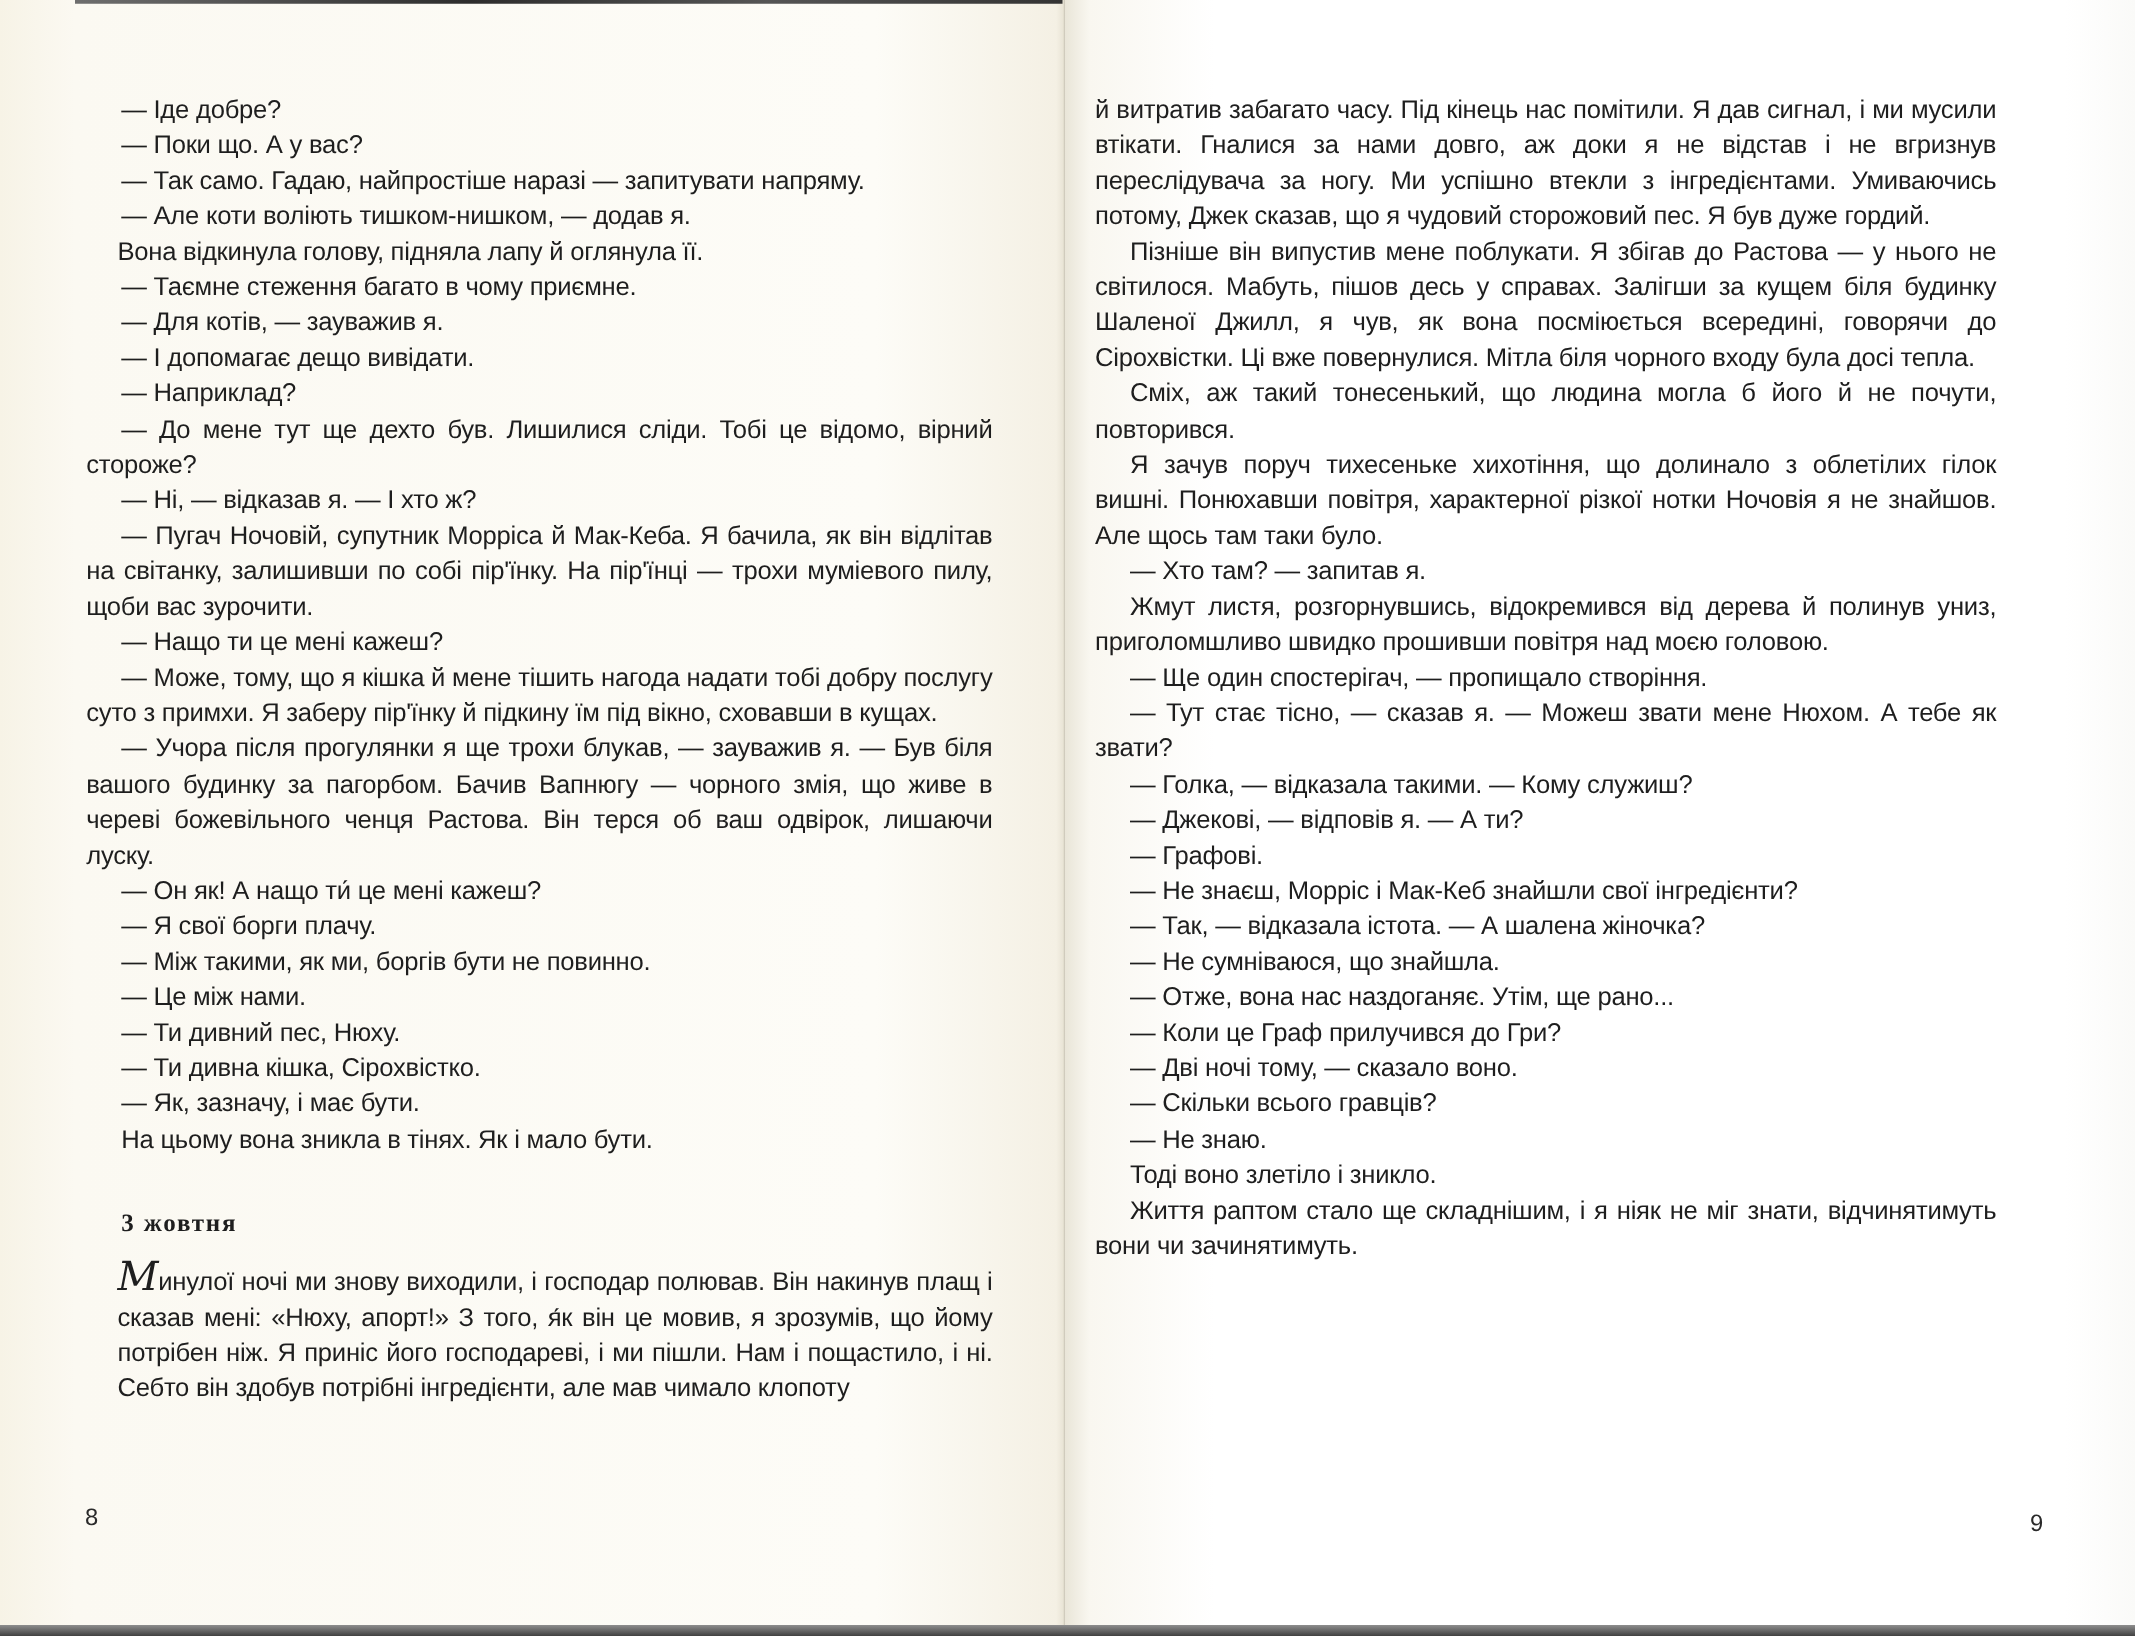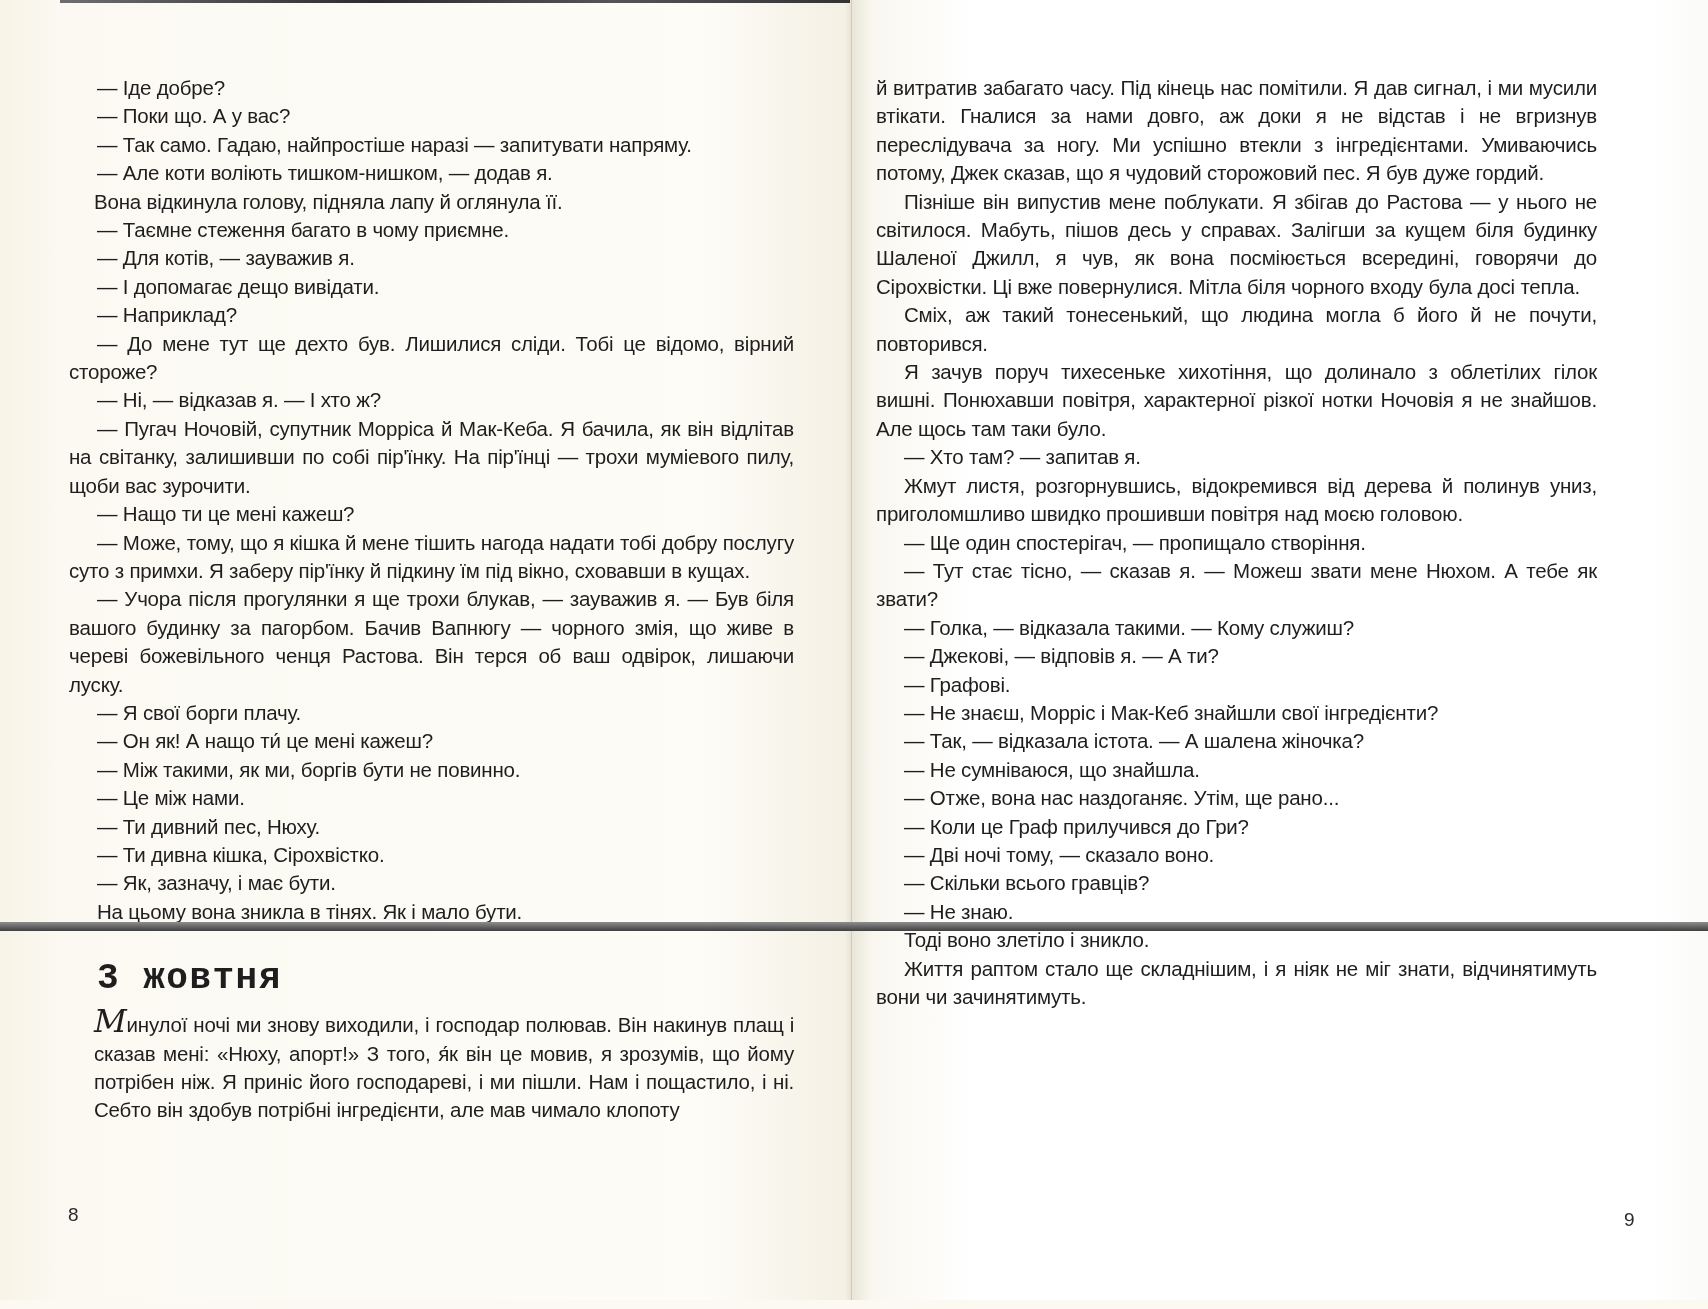--- a/index.html
+++ b/index.html
@@ -12,21 +12,21 @@
       position: relative;
       overflow: hidden;
       background: #fbf9f2;
       font-family: "Liberation Sans", sans-serif;
       color: #1e1e1e;
     }
     .spread {
       position: absolute;
       left: 0; top: 0;
       width: 1708px;
-      height: 931px;
+      height: 1309px;
       border-radius: 21px;
     }
     .page {
       position: absolute;
       top: 0;
       height: 1300px;
     }
     .page-left {
       left: 0;
       width: 852px;
@@ -85,23 +85,23 @@
       text-indent: 28px;
     }
     .noindent {
       text-indent: 0;
     }
     .line {
       white-space: nowrap;
       text-align: left !important;
     }
     .chapter-heading {
-      font-family: Liberation Mono, monospace;
+      font-family: Liberation Serif, serif;
       font-weight: bold;
-      font-size: 36px;
+      font-size: 20px;
       letter-spacing: 1.5px;
       margin: 35px 0 14px 0 !important;
       text-indent: 0 !important;
       line-height: 36px !important;
     }
     .dropcap {
       font-family: "DejaVu Serif", serif;
       font-size: 32px;
       font-style: italic;
       line-height: 20px;
@@ -133,22 +133,22 @@
     <p class="line">— Таємне стеження багато в чому приємне.</p>
     <p class="line">— Для котів, — зауважив я.</p>
     <p class="line">— І допомагає дещо вивідати.</p>
     <p class="line">— Наприклад?</p>
     <p class="para-block" style="margin-left:-28px; text-indent:28px">— До мене тут ще дехто був. Лишилися сліди. Тобі це відомо, вірний сторожe?</p>
     <p class="para-block" style="margin-left:-28px; text-indent:28px">— Ні, — відказав я. — І хто ж?</p>
     <p class="para-block" style="margin-left:-28px; text-indent:28px">— Пугач Ночовій, супутник Морріса й Мак-Кеба. Я бачила, як він відлітав на світанку, залишивши по собі пір'їнку. На пір'їнці — трохи муміевого пилу, щоби вас зурочити.</p>
     <p class="para-block" style="margin-left:-28px; text-indent:28px">— Нащо ти це мені кажеш?</p>
     <p class="para-block" style="margin-left:-28px; text-indent:28px">— Може, тому, що я кішка й мене тішить нагода надати тобі добру послугу суто з примхи. Я заберу пір'їнку й підкину їм під вікно, сховавши в кущах.</p>
     <p class="para-block" style="margin-left:-28px; text-indent:28px">— Учора після прогулянки я ще трохи блукав, — зауважив я. — Був біля вашого будинку за пагорбом. Бачив Вапнюгу — чорного змія, що живе в череві божевільного ченця Растова. Він терся об ваш одвірок, лишаючи луску.</p>
+    <p class="line">— Он як! А нащо ти́ це мені кажеш?</p>
     <p class="line">— Я свої борги плачу.</p>
-    <p class="line">— Он як! А нащо ти́ це мені кажеш?</p>
     <p class="line">— Між такими, як ми, боргів бути не повинно.</p>
     <p class="line">— Це між нами.</p>
     <p class="line">— Ти дивний пес, Нюху.</p>
     <p class="line">— Ти дивна кішка, Сірохвістко.</p>
     <p class="line">— Як, зазначу, і має бути.</p>
     <p class="line">На цьому вона зникла в тінях. Як і мало бути.</p>
 
     <p class="chapter-heading">3 жовтня</p>
     <p class="para-block" style="margin-left:-3px"><span class="dropcap">М</span><span>инулої ночі ми знову виходили, і господар полював. Він накинув плащ і сказав мені: «Нюху, апорт!» З того, я́к він це мовив, я зрозумів, що йому потрібен ніж. Я приніс його господареві, і ми пішли. Нам і пощастило, і ні. Себто він здобув потрібні інгредієнти, але мав чималo клопоту</span></p>
   </div>

